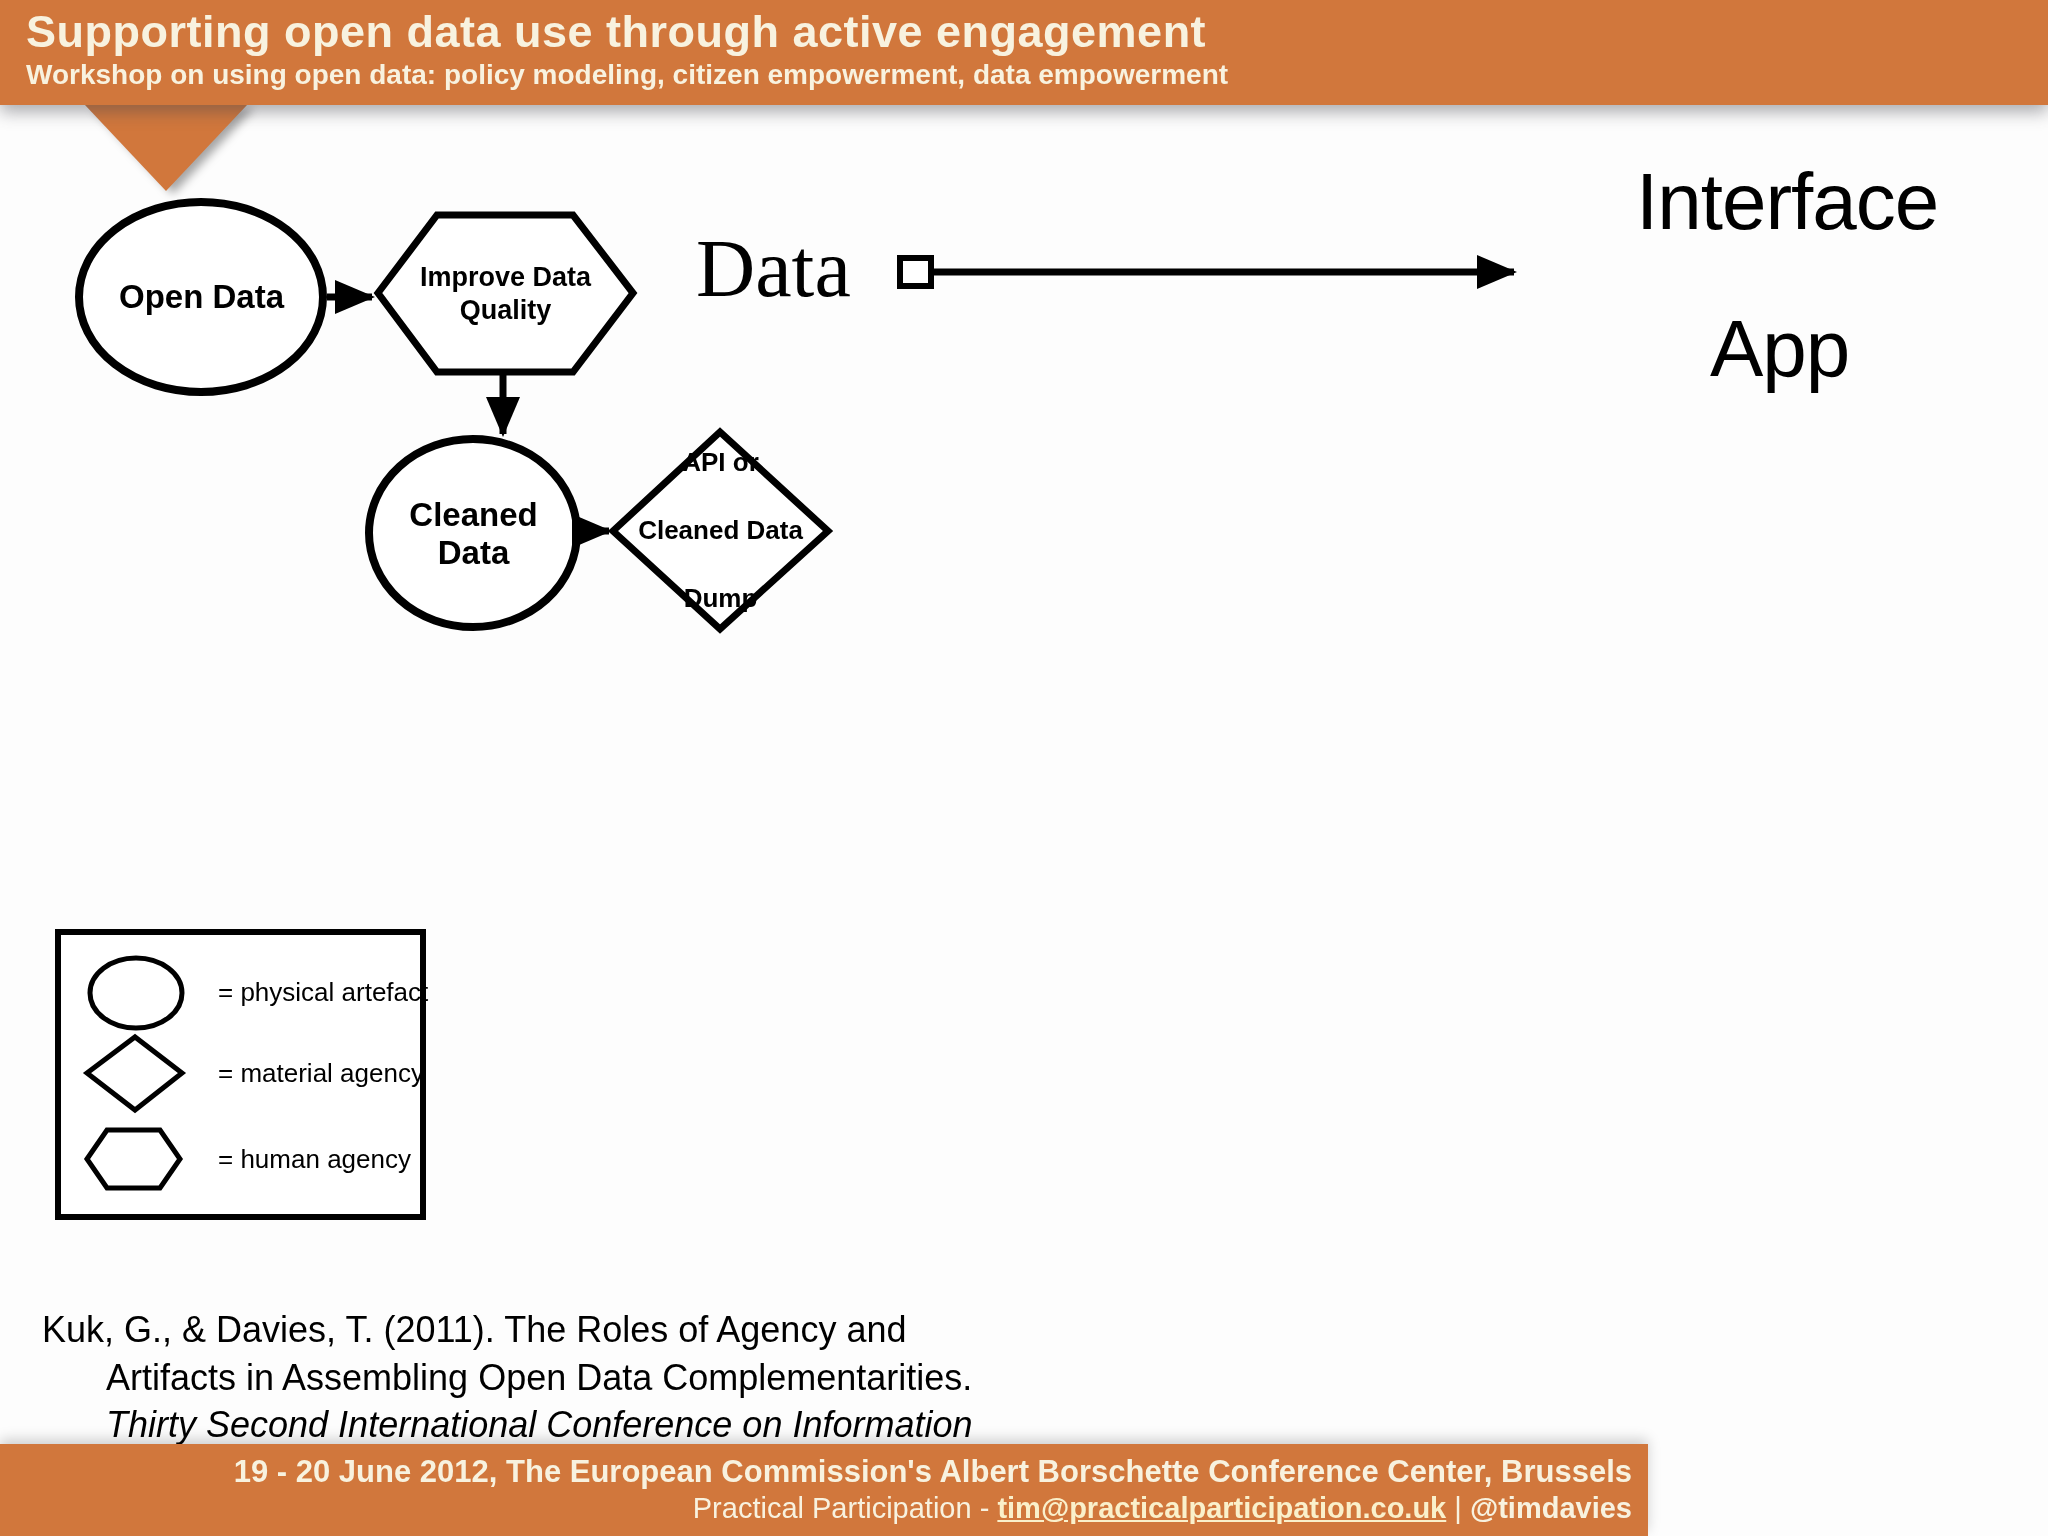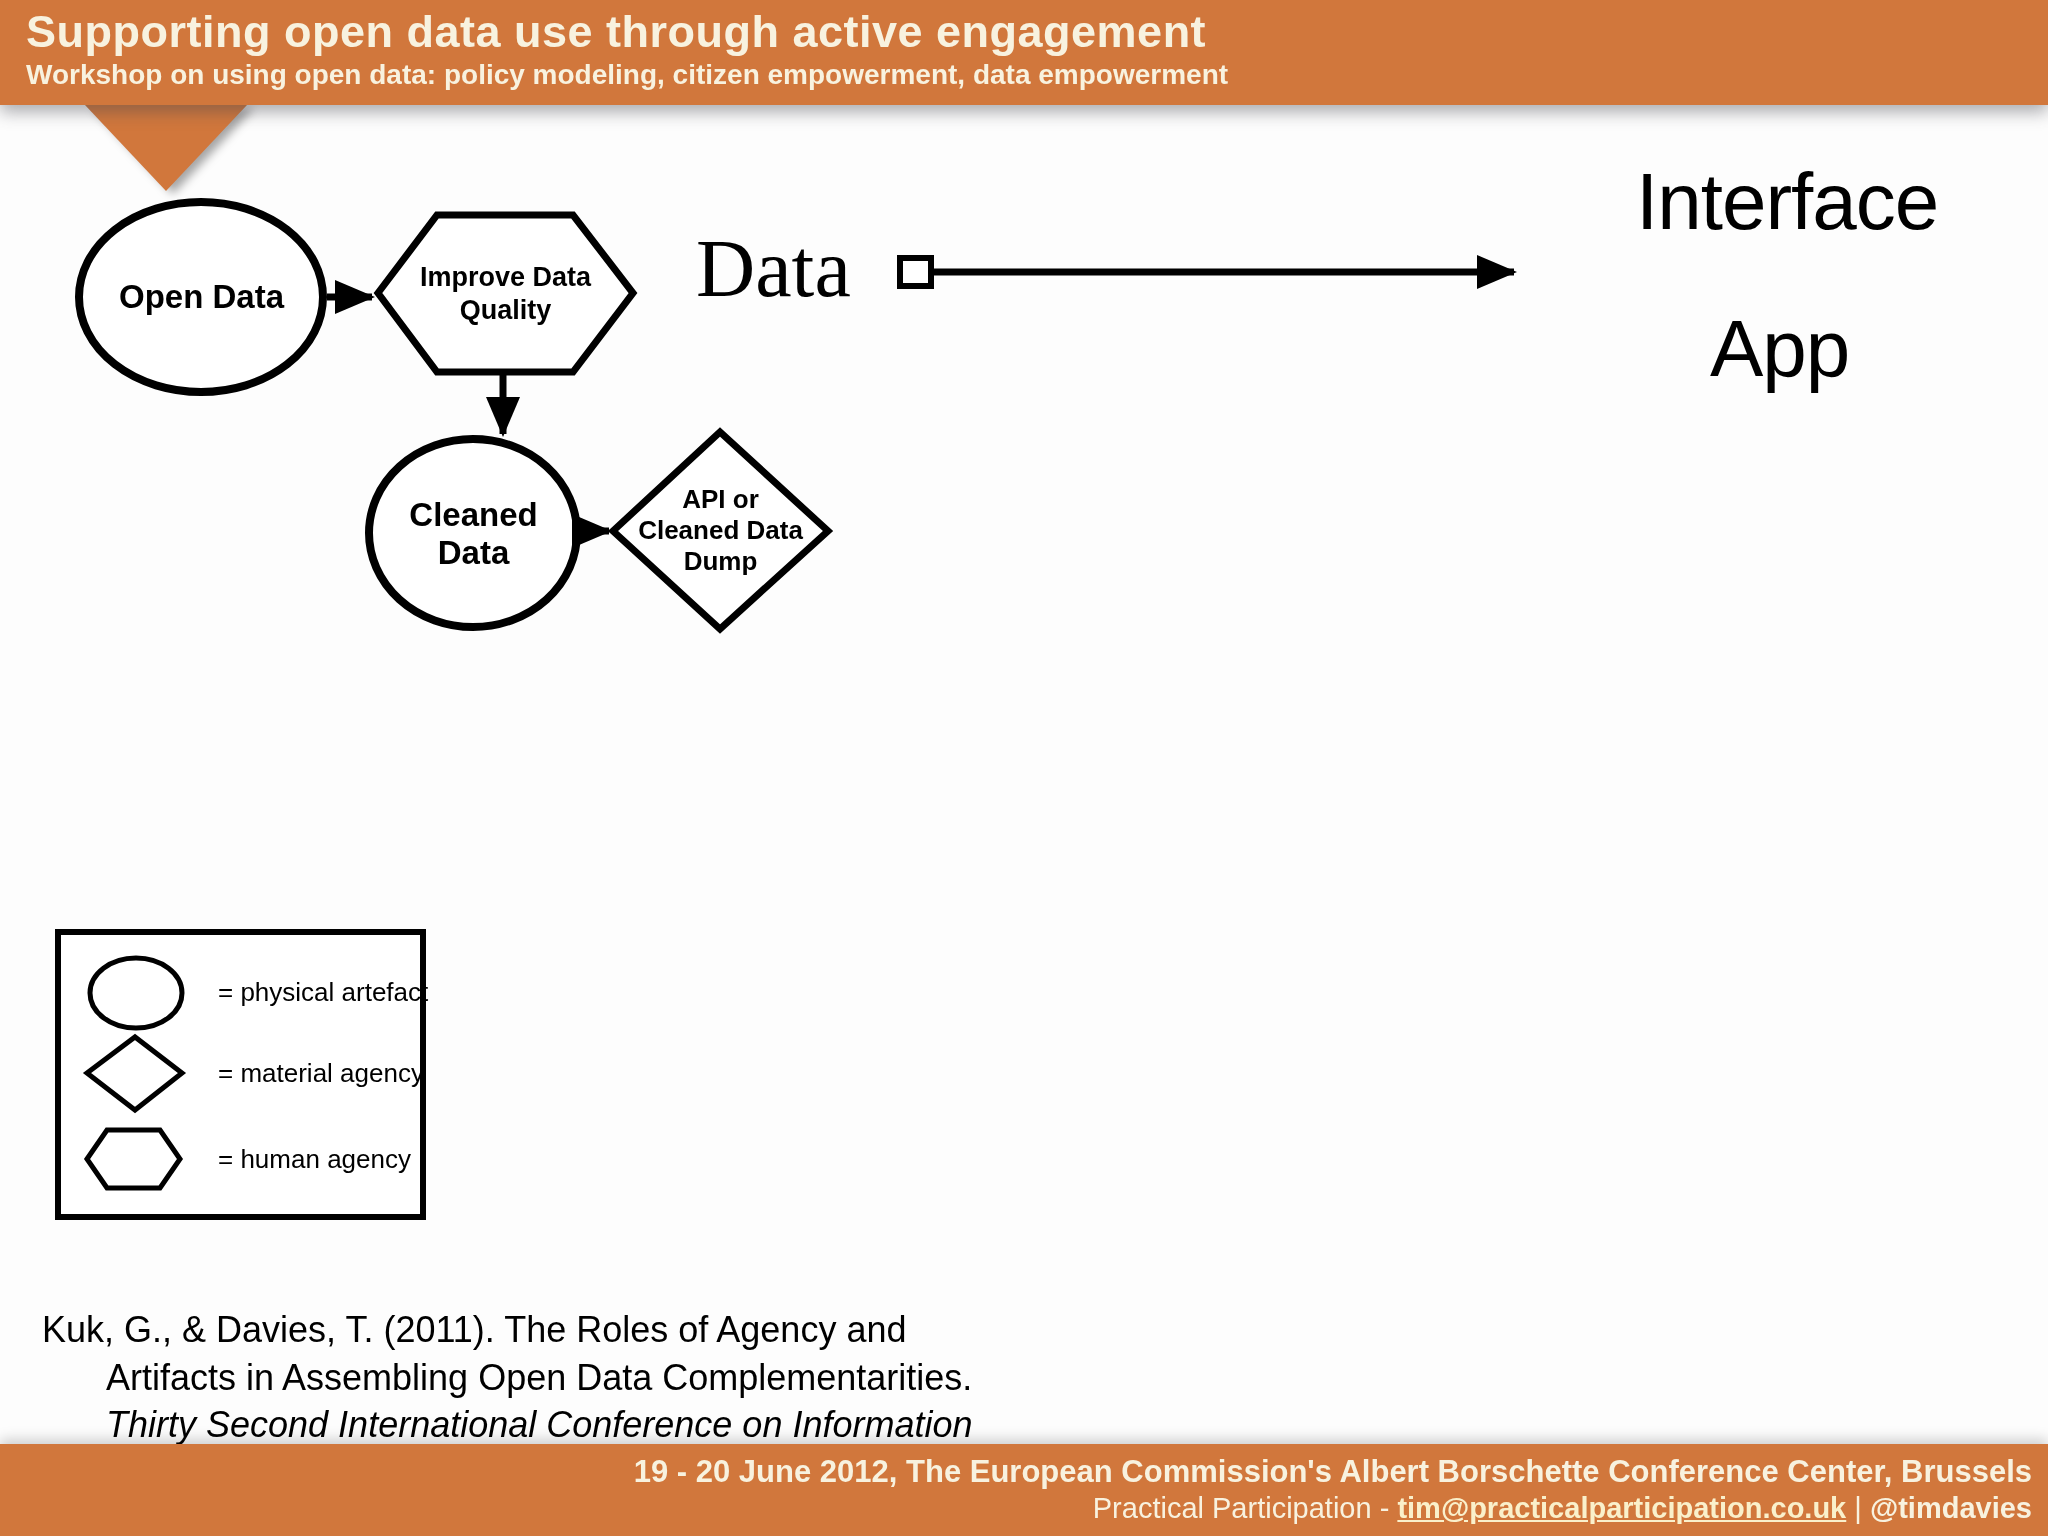--- a/index.html
+++ b/index.html
@@ -26,39 +26,39 @@
 
   
   svg.canvas{position:absolute;left:0;top:0;z-index:1;}
 
   
   .node-label{position:absolute;display:flex;flex-direction:column;align-items:center;
               justify-content:center;text-align:center;font-weight:bold;color:var(--ink);z-index:2;}
   .nl-open{left:78px;top:202px;width:247px;height:190px;font-size:33px;}
   .nl-improve{left:378px;top:215px;width:255px;height:157px;font-size:27px;line-height:1.2;}
   .nl-cleaned{left:369px;top:439px;width:209px;height:190px;font-size:33px;line-height:1.15;}
-  .nl-api{left:613px;top:432px;width:215px;height:197px;font-size:26px;line-height:1.2;}
+  .nl-api{left:613px;top:432px;width:215px;height:197px;font-size:26px;line-height:1.2;gap:37px;}
 
   .big-word{position:absolute;z-index:2;color:var(--ink);white-space:nowrap;}
   .w-data{left:696px;top:222px;font-family:"Liberation Serif",serif;font-size:82px;font-weight:normal;}
   .w-interface{left:1636px;top:156px;font-size:80px;letter-spacing:-1px;}
   .w-app{left:1710px;top:303px;font-size:80px;letter-spacing:-1px;}
 
   
   .legend-label{position:absolute;left:218px;font-size:26px;color:var(--ink);z-index:2;white-space:nowrap;}
   .ll-0{top:977px;} .ll-1{top:1058px;} .ll-2{top:1144px;}
 
   
   .citation{position:absolute;left:42px;top:1306px;width:945px;z-index:2;
             font-family:Liberation Sans, sans-serif;font-size:36px;line-height:1.32;color:var(--ink);
             padding-left:64px;text-indent:-64px;}
   .citation .it{font-style:italic;}
 
   
-  .botbar{position:absolute;left:0;top:1444px;width:2048px;height:92px;background:var(--accent);
+  .botbar{position:absolute;left:0;top:1444px;width:1648px;height:92px;background:var(--accent);
           z-index:4;display:flex;flex-direction:column;justify-content:center;align-items:flex-end;
           padding-right:16px;color:var(--cream);box-shadow:0 -5px 12px rgba(0,0,0,.18);}
   .botbar .l1{font-size:31px;font-weight:bold;line-height:1.15;}
   .botbar .l2{font-size:29px;font-weight:normal;line-height:1.2;margin-top:2px;}
   .botbar .email{font-weight:bold;text-decoration:underline;color:var(--link);}
   .botbar .handle{font-weight:bold;text-align:right;}
 </style>
 </head>
 <body>
 

